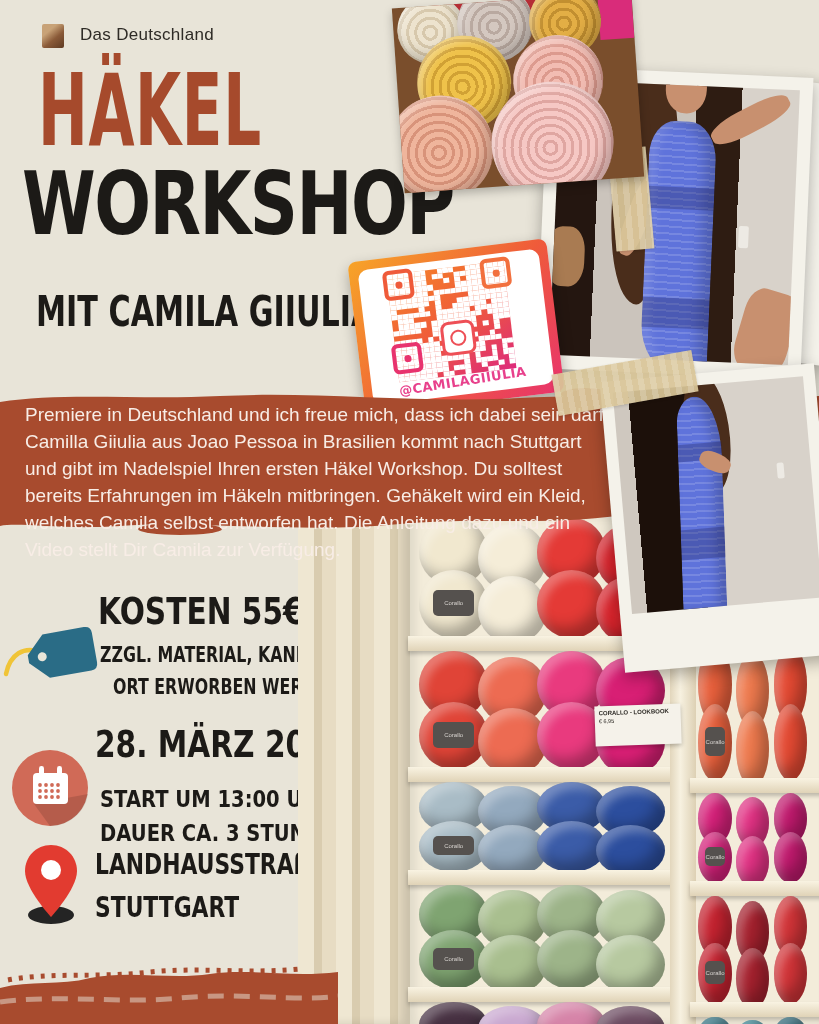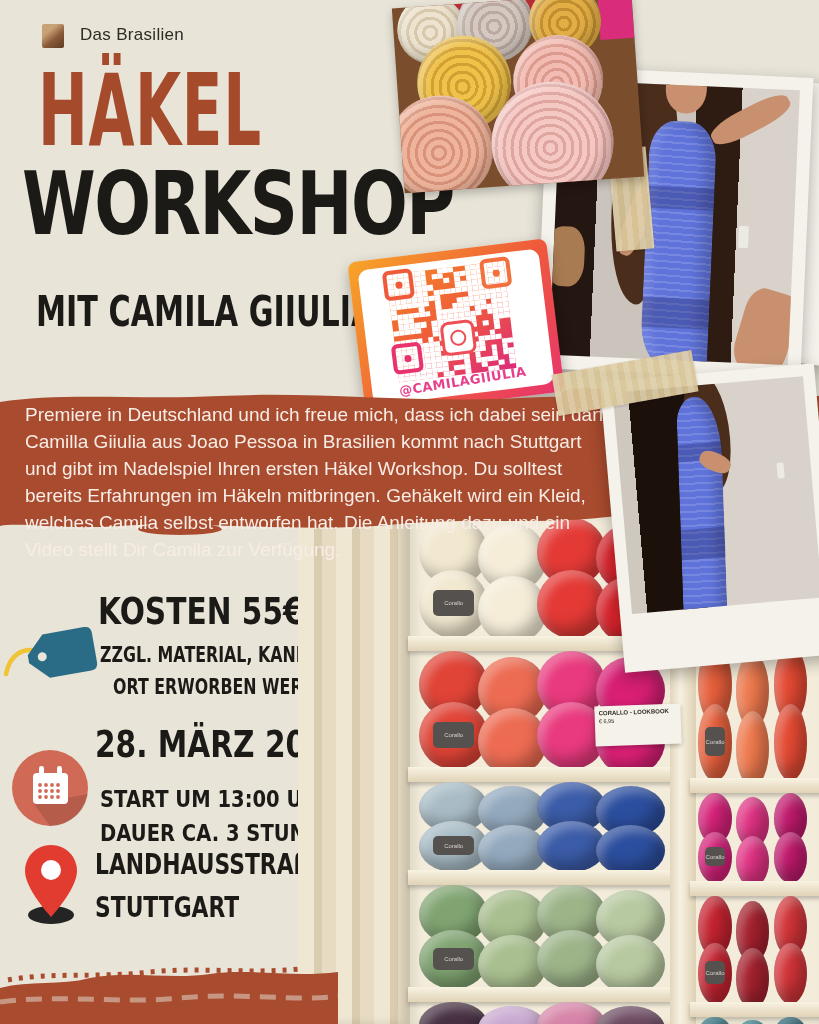--- a/index.html
+++ b/index.html
@@ -118,21 +118,21 @@
   .cal-icon{left:12px;top:750px;width:76px;height:76px;z-index:2;}
   .pin-icon{left:20px;top:843px;width:62px;height:82px;z-index:2;}
   .brush-bottom{left:0;top:954px;width:338px;height:70px;z-index:2;}
 </style>
 </head>
 <body>
 
 <div class="poster">
 
   <div class="abs brand-logo"></div>
-  <div class="abs brand-name">Das Brasilien</div>
+  <div class="abs brand-name">Das Deutschland</div>
 
   <h1 class="hand t-hakel" style="margin:0">HÄKEL</h1>
   <h1 class="hand t-workshop" style="margin:0">WORKSHOP</h1>
   <h2 class="hand t-sub" style="margin:0">MIT CAMILA GIIULIA</h2>
 
   <div class="abs yarn-photo">
     <div class="red-strip"></div>
     <div class="pink-corner"></div>
     <div id="cakes">
         <div class="cake" style="left: 4px; top: -10px; width: 68px; height: 68px; background: repeating-radial-gradient(circle at 48% 54%, rgb(237, 227, 206) 0px, rgb(237, 227, 206) 5px, rgb(215, 200, 172) 5px, rgb(215, 200, 172) 8px);"></div>

